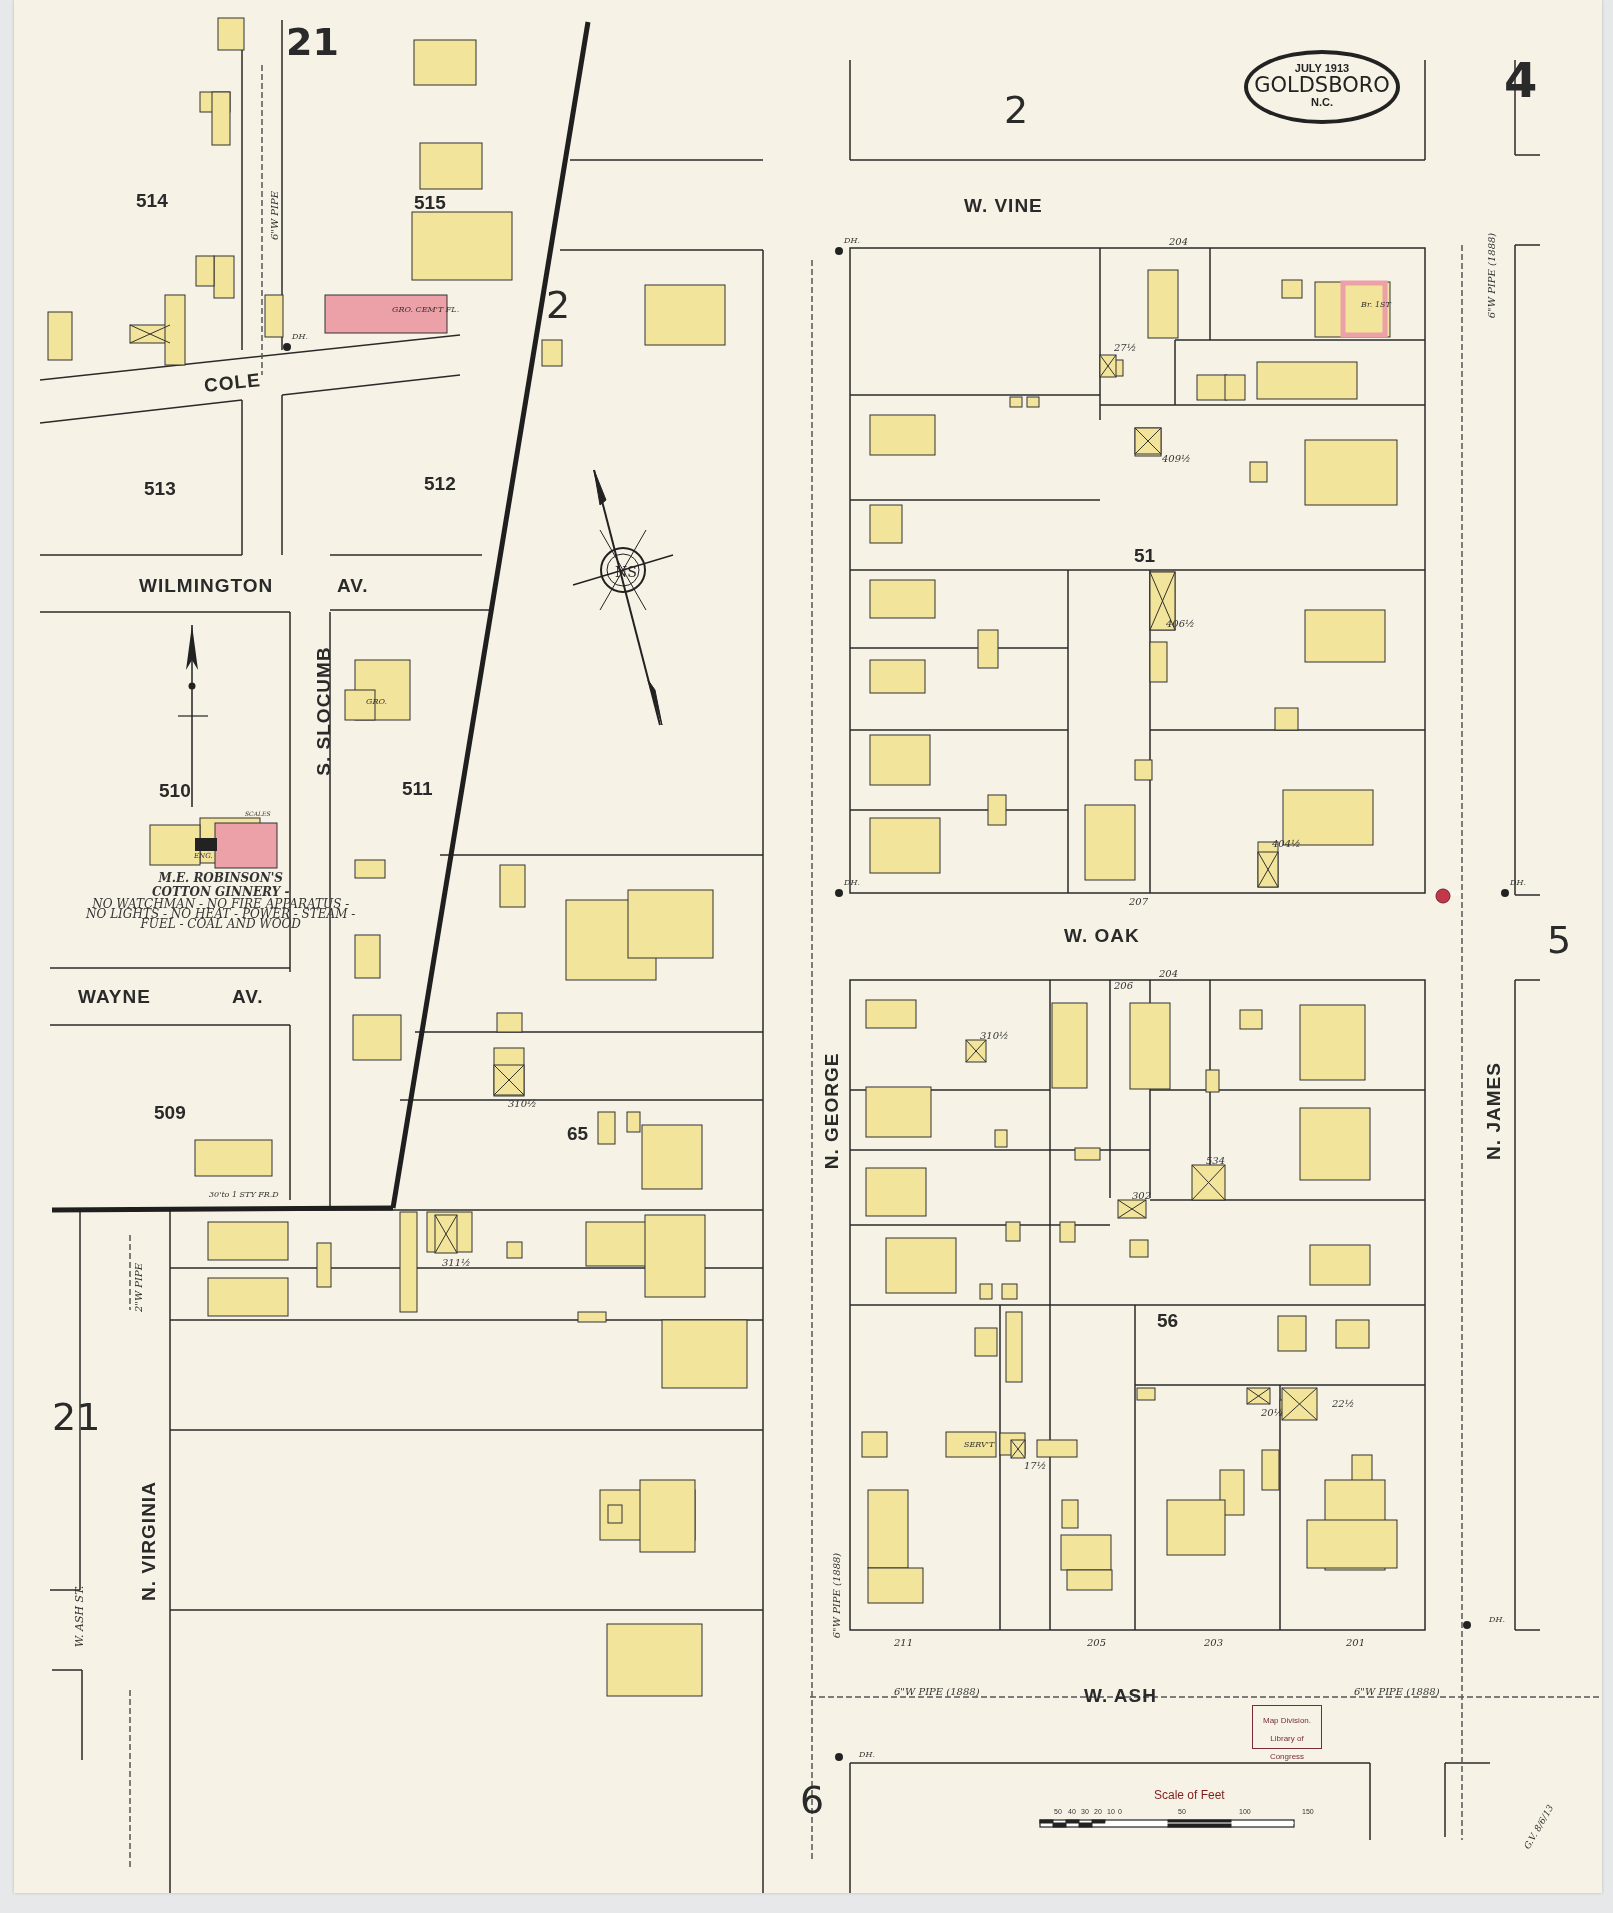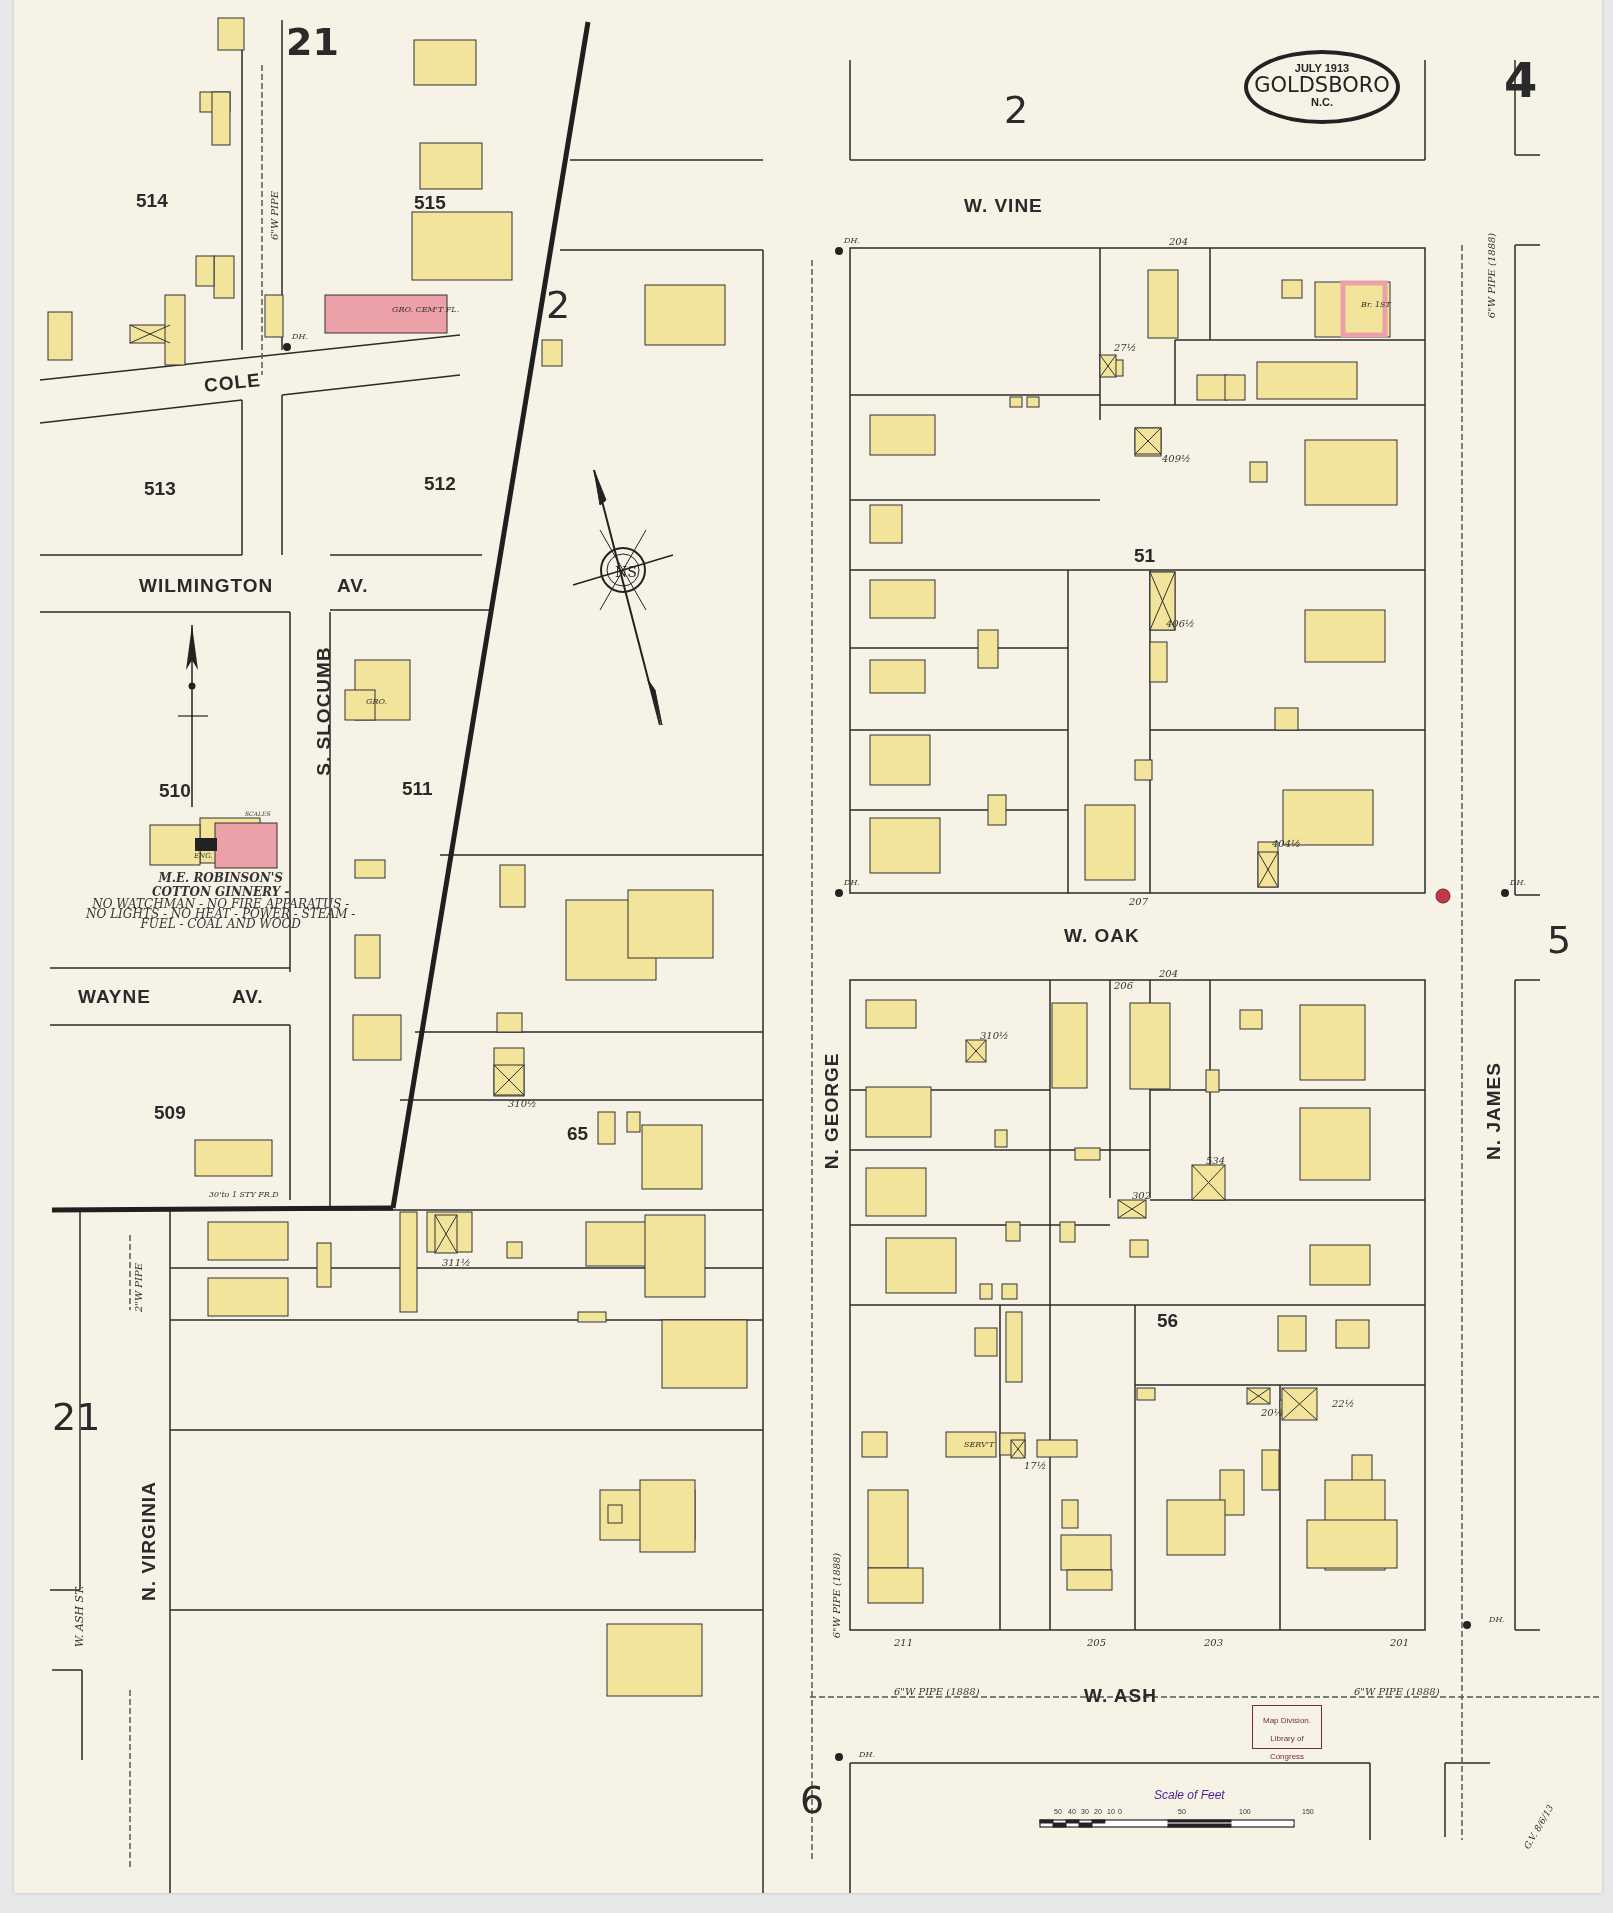--- a/index.html
+++ b/index.html
@@ -11,21 +11,21 @@
   .street.v { transform: rotate(-90deg); transform-origin: center center; }
   .block { font-size: 19px; font-weight: 600; letter-spacing: 0; }
   .sheetnum { font-size: 38px; font-weight: 400; letter-spacing: 0; font-family: "DejaVu Sans", sans-serif; }
   .note { position: absolute; font-family: "DejaVu Serif", serif; font-style: italic; font-size: 10px; color: #333; white-space: nowrap; }
   .title-oval { position: absolute; left: 1230px; top: 50px; width: 156px; height: 74px; border: 4px solid #222; border-radius: 50%; text-align: center; box-sizing: border-box; }
   .title-oval .t1 { font-size: 11px; font-weight: 700; margin-top: 8px; color: #222; }
   .title-oval .t2 { font-size: 21px; font-weight: 400; color: #222; line-height: 22px; font-family: "DejaVu Sans", sans-serif; letter-spacing: 0; }
   .title-oval .t3 { font-size: 11px; font-weight: 700; color: #222; }
   .stamp { position: absolute; left: 1238px; top: 1705px; width: 70px; height: 44px; border: 1.5px solid #7a2b3a; color: #7a2b3a; font-size: 8px; text-align: center; box-sizing: border-box; padding-top: 6px; line-height: 18px; }
   .scale { position: absolute; left: 1040px; top: 1788px; width: 300px; }
-  .scale .ttl { position: absolute; left: 100px; top: 0; font-size: 12px; color: #4c1d95; font-style: italic; }
+  .scale .ttl { position: absolute; left: 100px; top: 0; font-size: 12px; color: #7f1d1d; }
   .scale .ticks span { position: absolute; top: 20px; font-size: 7px; color: #333; }
   .ginnery { position: absolute; left: 72px; top: 871px; text-align: center; font-family: "DejaVu Serif", serif; font-style: italic; color: #333; }
   .ginnery .n { font-size: 12px; font-weight: 700; }
   .ginnery .d { font-size: 12px; line-height: 10px; }
 </style>
 </head>
 <body>
 
 <div class="sheet">
 
@@ -376,21 +376,21 @@
   <div class="lbl block" style="left:553px;top:1123px;">65</div>
   <div class="lbl block" style="left:1143px;top:1310px;">56</div>
 
   <div class="note" style="left:1155px;top:236px;">204</div>
   <div class="note" style="left:1100px;top:980px;">206</div>
   <div class="note" style="left:1145px;top:968px;">204</div>
   <div class="note" style="left:1115px;top:896px;">207</div>
   <div class="note" style="left:880px;top:1637px;">211</div>
   <div class="note" style="left:1073px;top:1637px;">205</div>
   <div class="note" style="left:1190px;top:1637px;">203</div>
-  <div class="note" style="left:1376px;top:1637px;">201</div>
+  <div class="note" style="left:1332px;top:1637px;">201</div>
   <div class="note" style="left:1148px;top:453px;">409½</div>
   <div class="note" style="left:1152px;top:618px;">406½</div>
   <div class="note" style="left:1258px;top:838px;">404½</div>
   <div class="note" style="left:966px;top:1030px;">310½</div>
   <div class="note" style="left:1192px;top:1155px;">534</div>
   <div class="note" style="left:428px;top:1257px;">311½</div>
   <div class="note" style="left:494px;top:1098px;">310½</div>
   <div class="note" style="left:1118px;top:1190px;">302</div>
   <div class="note" style="left:1247px;top:1407px;">20½</div>
   <div class="note" style="left:1318px;top:1398px;">22½</div>

